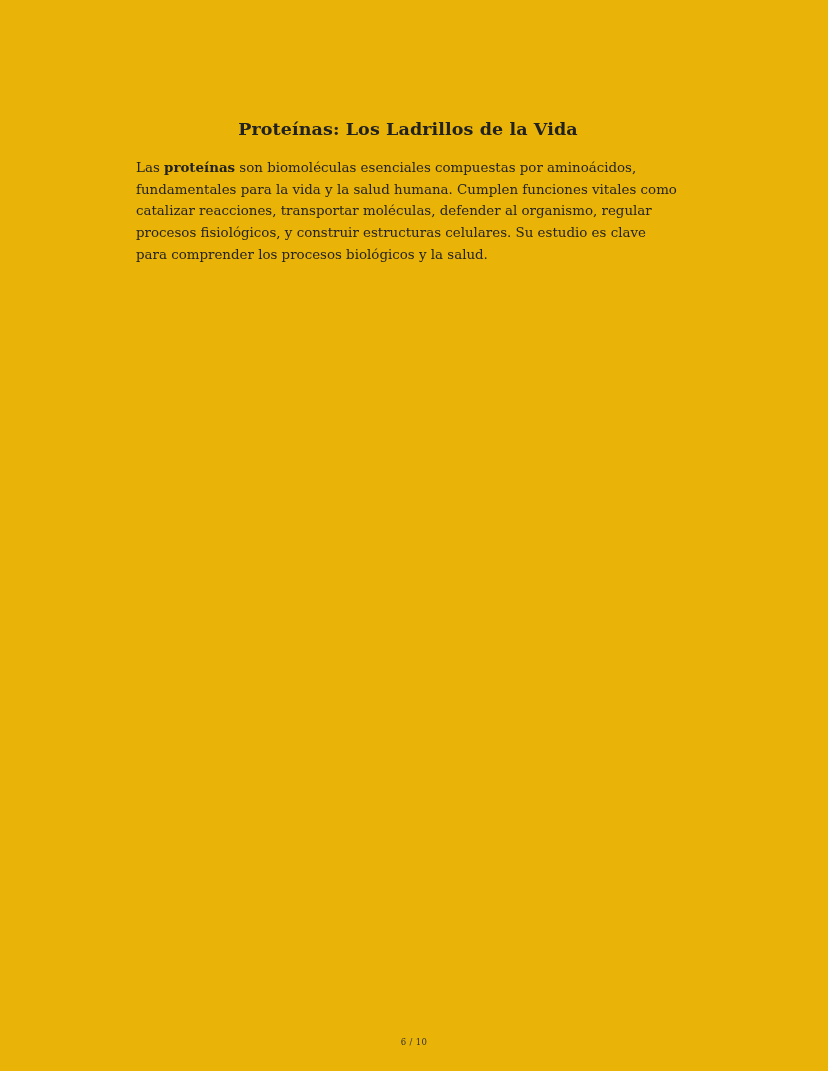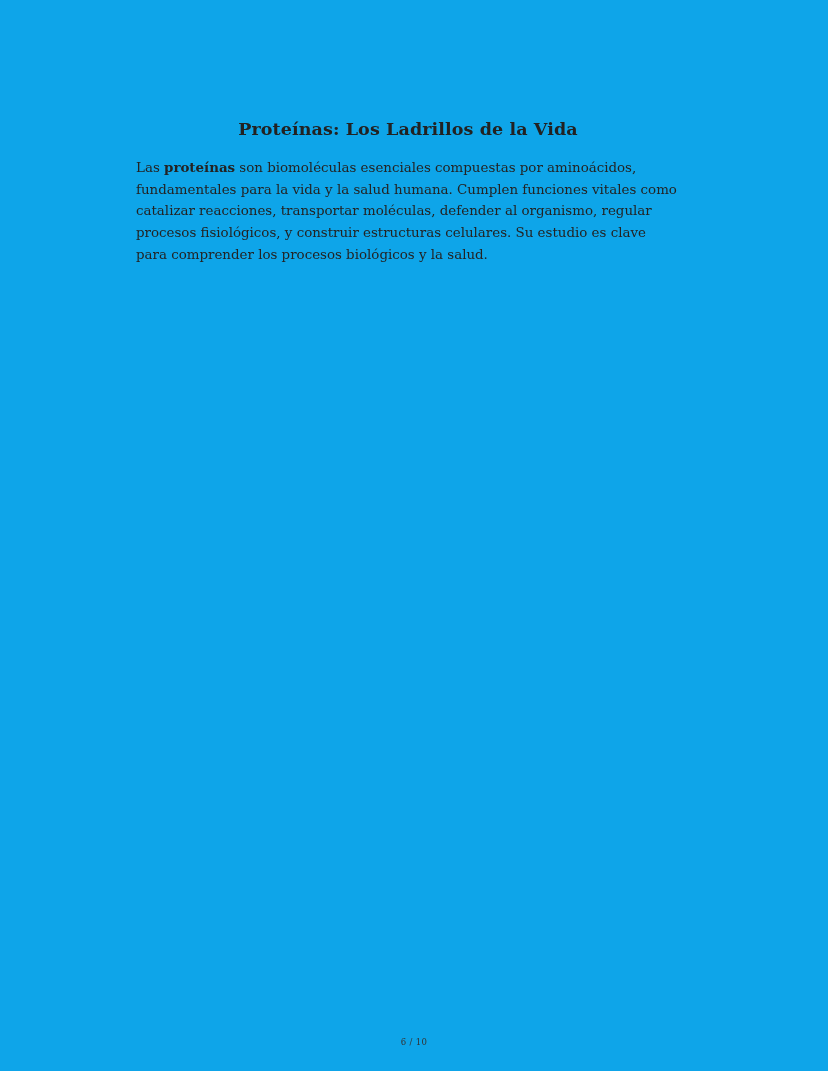--- a/index.html
+++ b/index.html
@@ -14,21 +14,21 @@
     color: #1a1a1a;
     position: relative;
     overflow: hidden;
   }
   .page {
     position: absolute;
     left: 0;
     top: 0;
     width: 828px;
     height: 1071px;
-    background: #0ea5e9;
+    background: #eab308;
   }
   .content {
     position: absolute;
     left: 120px;
     top: 118px;
     width: 576px;
   }
   .doc-title {
     font-family: "DejaVu Serif", serif;
     font-size: 17.5px;

